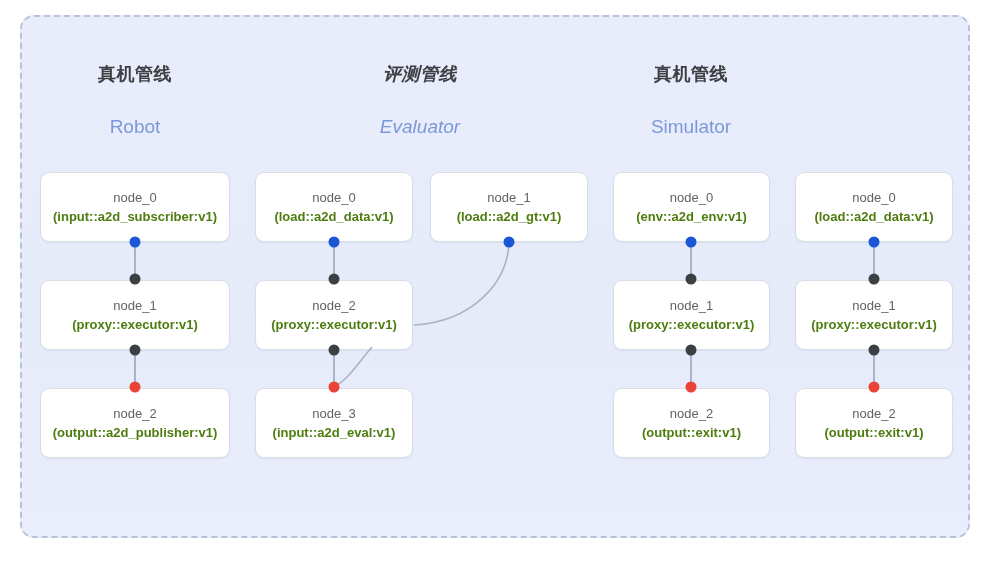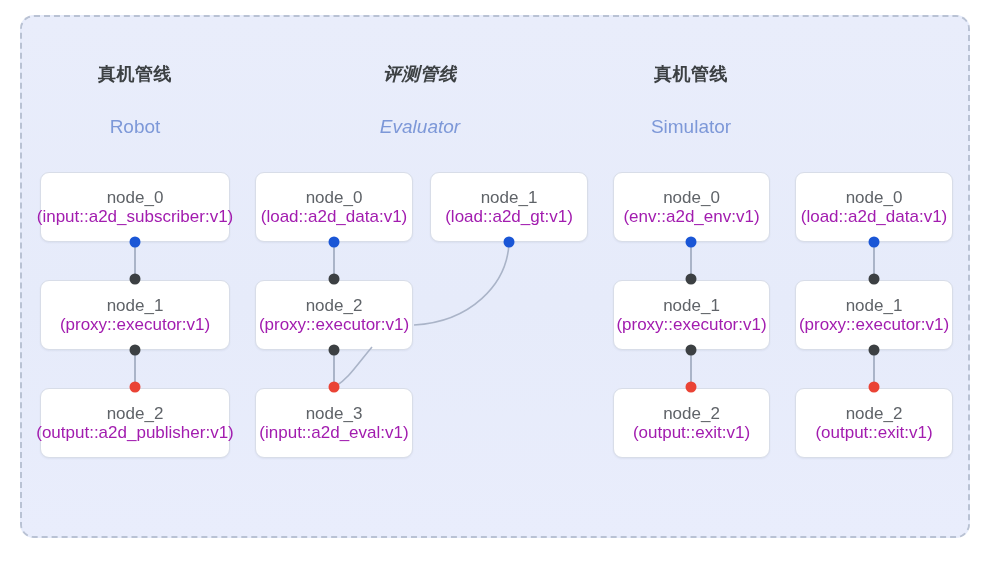--- a/index.html
+++ b/index.html
@@ -66,30 +66,31 @@
     border: 1px solid #d8dde8;
     border-radius: 9px;
     box-shadow: 0 1px 2px rgba(60,70,100,0.07);
     display: flex;
     flex-direction: column;
     align-items: center;
     justify-content: center;
     cursor: pointer;
   }
   .node-title {
-    font-size: 17px;
+    font-size: 13px;
     color: #5f6368;
     line-height: 19px;
     white-space: nowrap;
   }
   .node-sub {
-    font-size: 17px;
-    color: #a21caf;
+    font-size: 13px;
+    color: #4d7c0f;
     line-height: 19px;
     white-space: nowrap;
+    font-weight: bold;
   }
   
   .port {
     position: absolute;
     width: 11px;
     height: 11px;
     border-radius: 50%;
     transform: translate(-50%, -50%);
     z-index: 4;
   }

